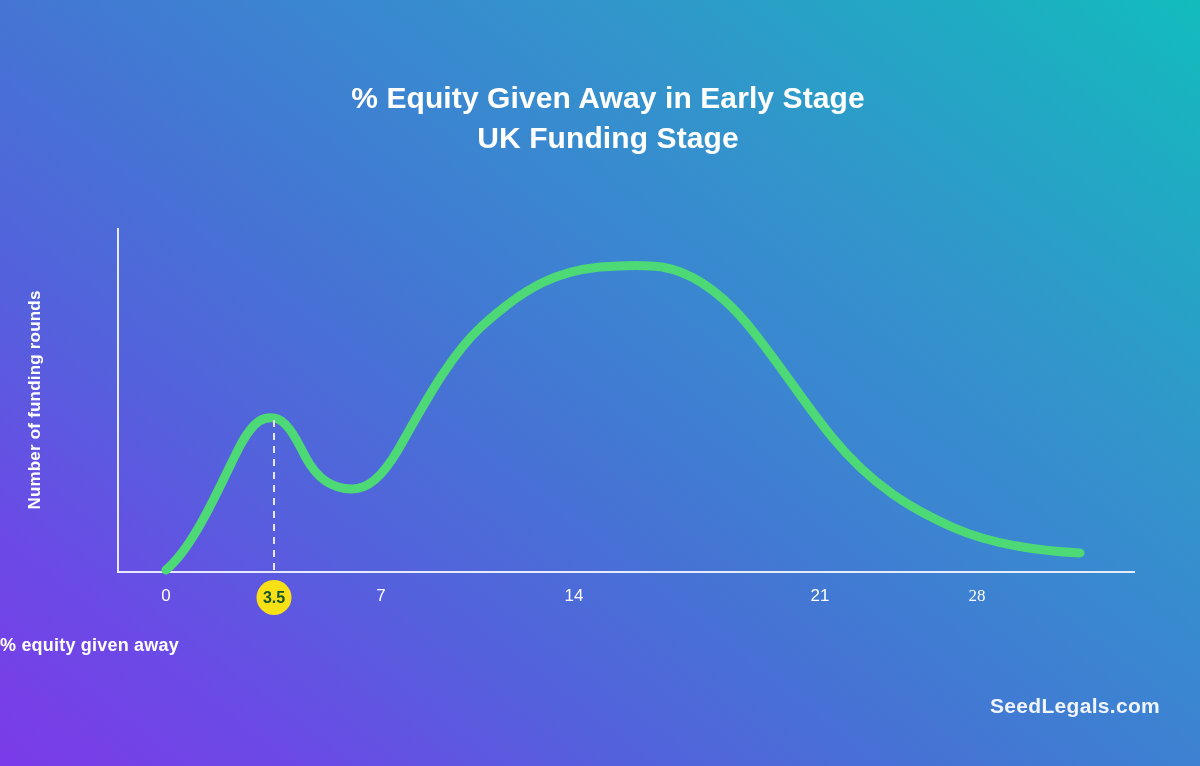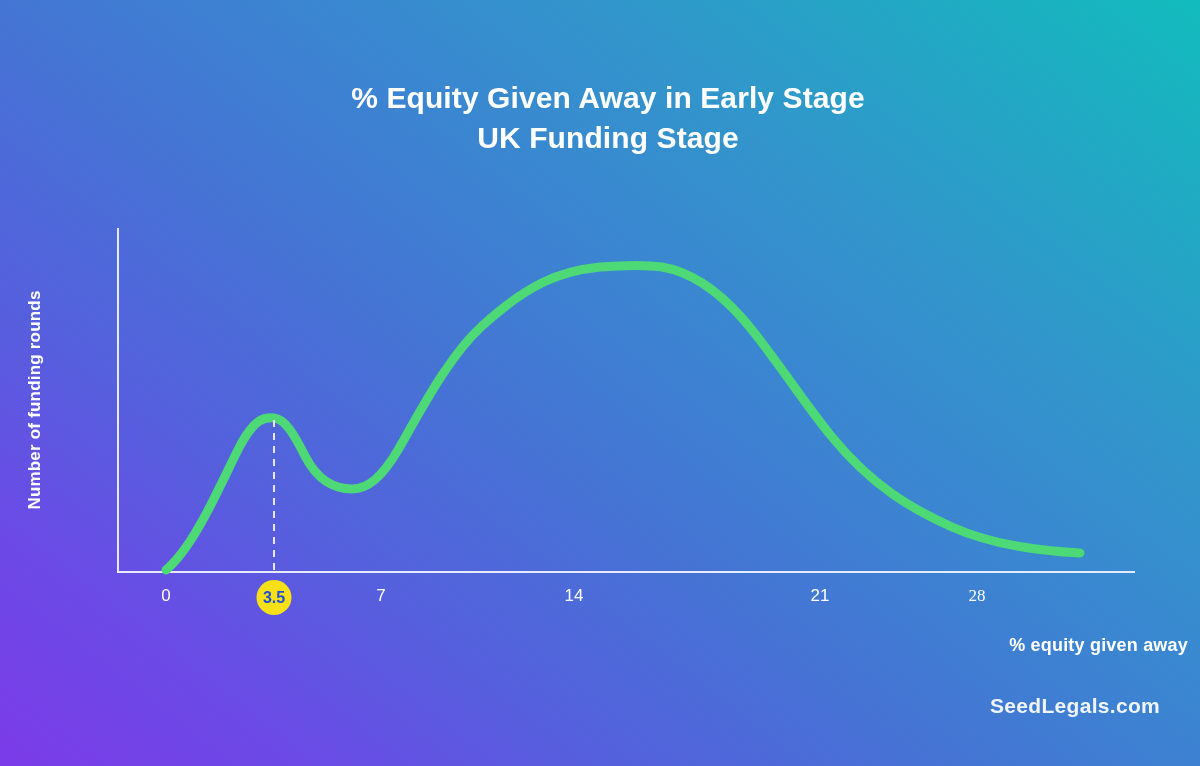--- a/index.html
+++ b/index.html
@@ -104,36 +104,36 @@
     font-weight: normal;
     white-space: nowrap;
   }
 
   .xtick.highlight {
     top: 580px;
     width: 35px;
     height: 35px;
     border-radius: 50%;
     background: #f7e016;
-    color: #1d4ed8;
+    color: #14532d;
     font-weight: bold;
     font-size: 16px;
     display: flex;
     align-items: center;
     justify-content: center;
     transform: translateX(-50%);
   }
 
   
   .xlabel {
     position: absolute;
     left: 0;
     top: 635px;
     width: 1188px;
-    text-align: right;
+    text-align: left;
     color: #ffffff;
     font-size: 18px;
     font-weight: bold;
     letter-spacing: 0.2px;
   }
 
   
   .watermark {
     position: absolute;
     right: 40px;

